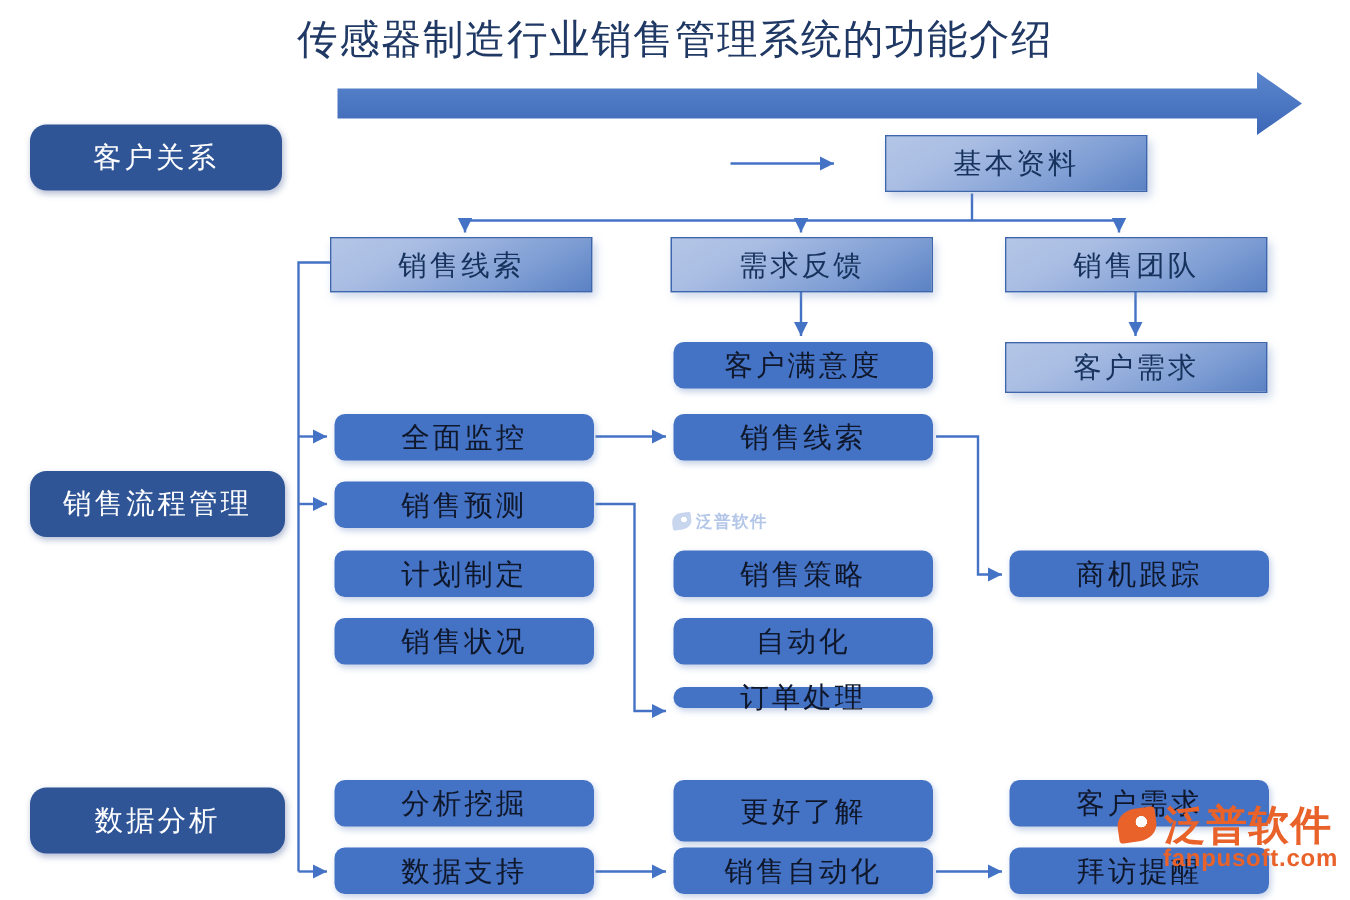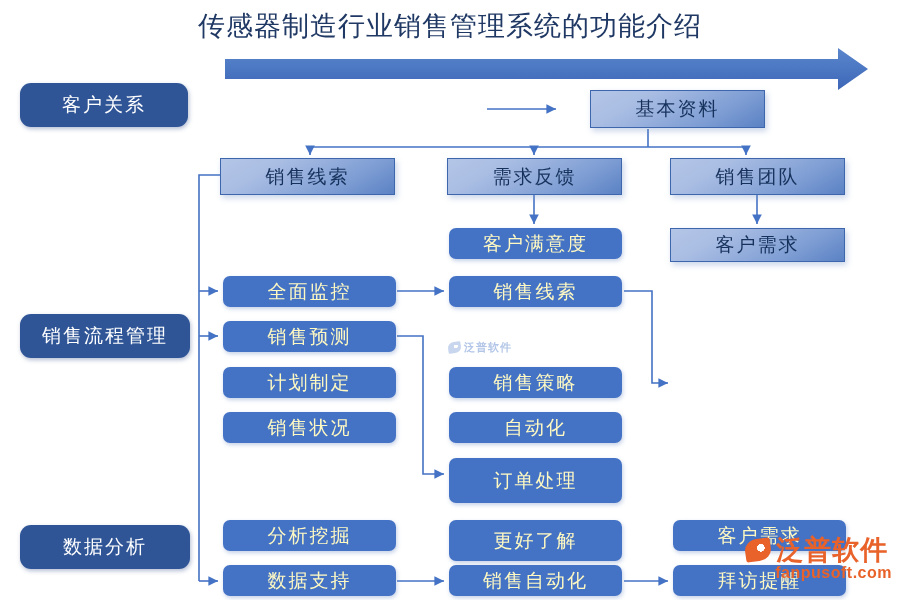--- a/index.html
+++ b/index.html
@@ -60,21 +60,21 @@
     font-size: 19px;
     letter-spacing: 2px;
     box-shadow: 2px 3px 6px rgba(120,150,200,0.40);
     white-space: nowrap;
   }
 
   
   .bbox {
     position: absolute;
     background: #4472c4;
-    color: #fef9c3;
+    color: #0f172a;
     border-radius: 7px;
     display: flex;
     align-items: center;
     justify-content: center;
     font-size: 19px;
     letter-spacing: 2px;
     box-shadow: 1px 2px 4px rgba(110,140,195,0.40);
     white-space: nowrap;
   }
 
@@ -214,24 +214,27 @@
   </div>
 
   <div class="bbox" style="left:449px; top:412px; width:173px; height:31px;">
     <span>自动化</span>
   </div>
 
   <div class="bbox" style="left:449px; top:367px; width:173px; height:31px;">
     <span>销售策略</span>
   </div>
 
-  <div class="bbox" style="left:449px; top:458px; width:173px; height:45px;">
+  <div class="bbox" style="left:449px; top:458px; width:173px; height:14px;">
     <span>订单处理</span>
   </div>
 
+  <div class="bbox" style="left:673px; top:367px; width:173px; height:31px;">
+    <span>商机跟踪</span>
+  </div>
 
   <div class="bbox" style="left:223px; top:520px; width:173px; height:31px;">
     <span>分析挖掘</span>
   </div>
 
   <div class="bbox" style="left:449px; top:520px; width:173px; height:41px;">
     <span>更好了解</span>
   </div>
 
   <div class="bbox" style="left:673px; top:520px; width:173px; height:31px;">

